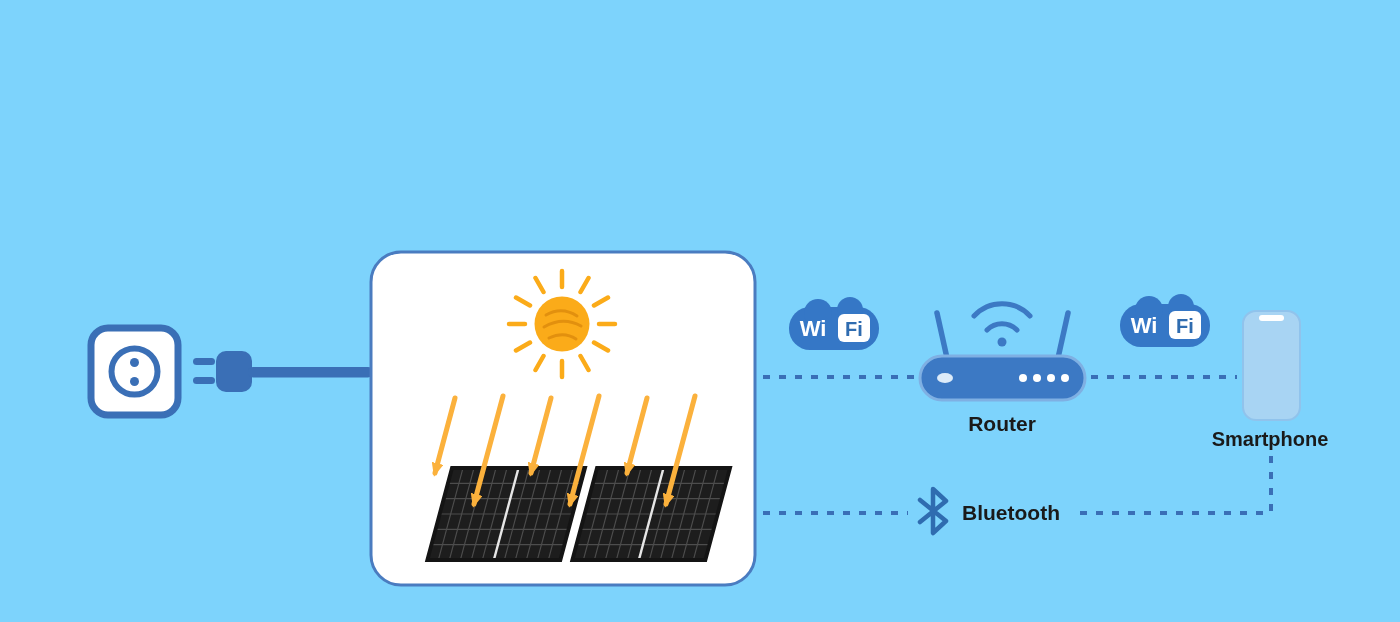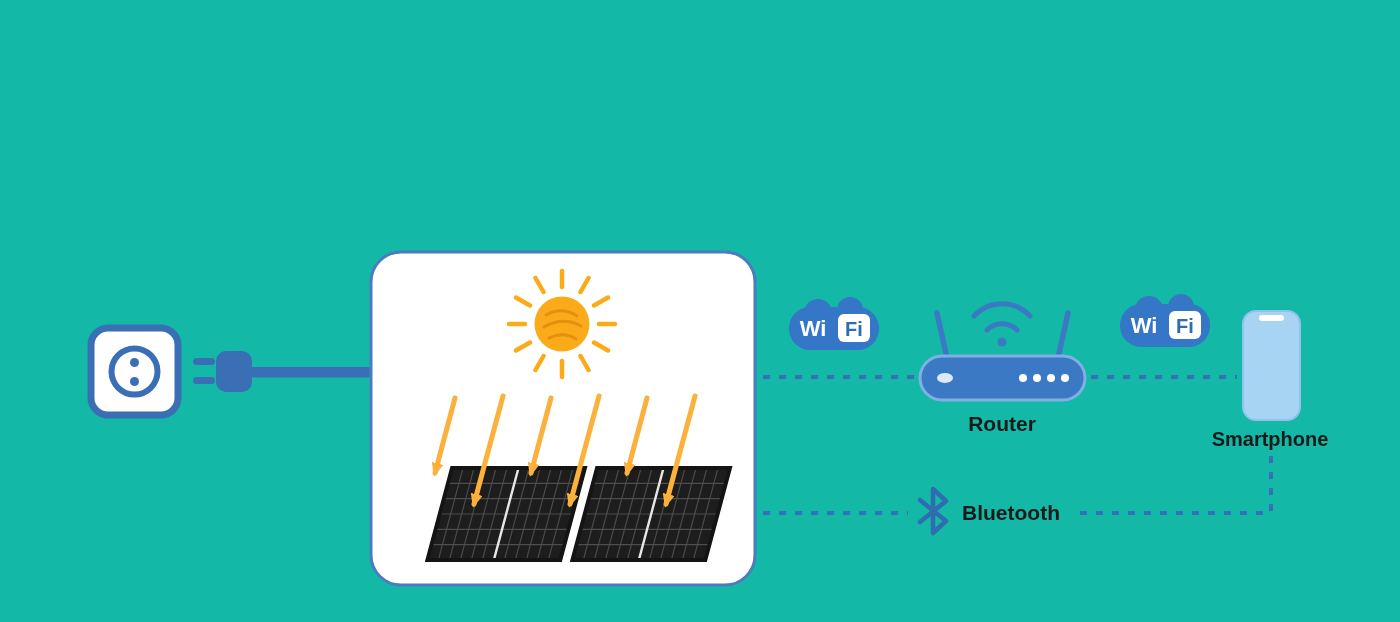--- a/index.html
+++ b/index.html
@@ -1,16 +1,16 @@
 <!DOCTYPE html>
 <html><head>
 <meta charset="utf-8">
 <style>
   html,body{margin:0;padding:0;background:#ffffff;}
-  .canvas{position:relative;width:1400px;height:622px;background:#14b8a6;overflow:hidden;}
+  .canvas{position:relative;width:1400px;height:622px;background:#7dd3fc;overflow:hidden;}
   svg{display:block;}
   .label{font-family:"Liberation Sans",sans-serif;font-weight:700;fill:#1a1a1a;}
   .wifi-text{font-family:"Liberation Sans",sans-serif;font-weight:700;}
 </style>
 </head>
 <body>
 
 <div class="canvas">
 <svg width="1400" height="622" viewBox="0 0 1400 622">
   <defs>

